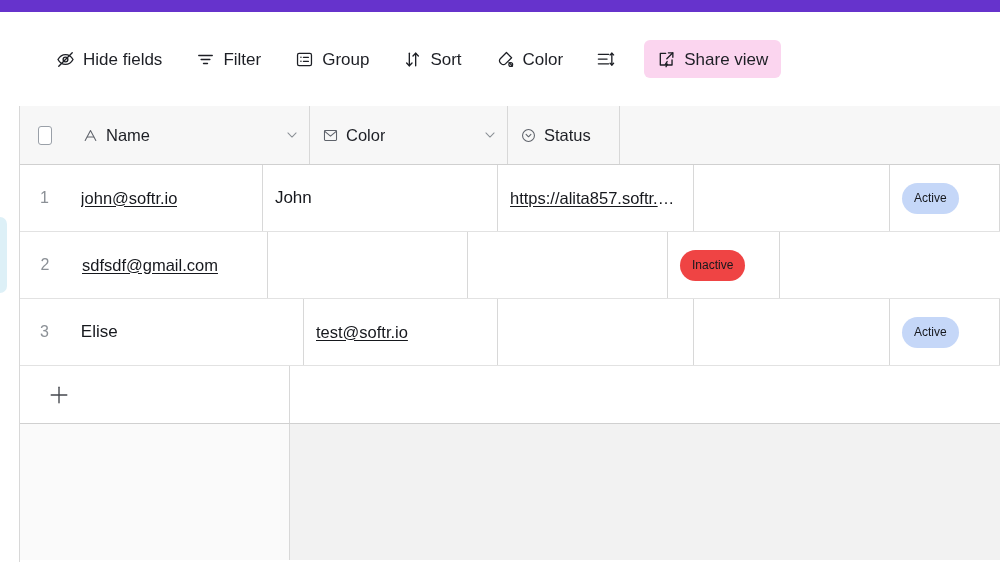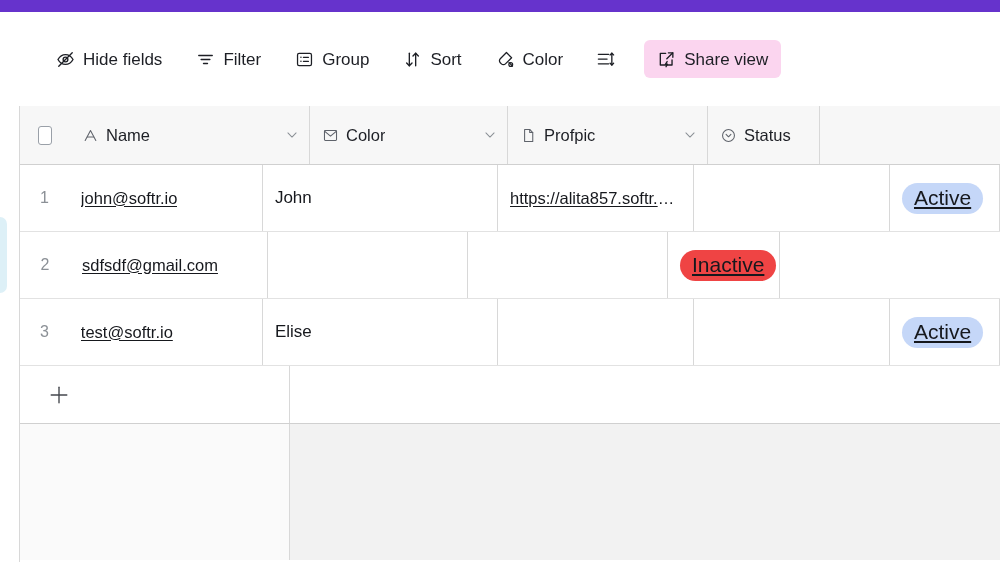--- a/index.html
+++ b/index.html
@@ -123,23 +123,22 @@
     text-underline-offset: 2px;
     white-space: nowrap;
     overflow: hidden; text-overflow: ellipsis;
     display: block; max-width: 100%;
     cursor: pointer;
   }
   .badge {
     display: inline-flex; align-items: center;
     height: 31px; padding: 0 12px;
     border-radius: 16px;
-    font-size: 21px; color: #16181d;
+    font-size: 12px; color: #16181d;
     white-space: nowrap;
-    text-decoration: underline;
   }
 
   .addrow {
     display: flex; height: 58px;
     background: #fff;
     border-bottom: 1px solid #d0d0d0;
   }
   .addrow .plus-cell {
     width: 270px; height: 57px;
     display: flex; align-items: center;
@@ -297,34 +296,20 @@
         </span>
         <span class="hname">Color</span>
         <span class="chev">
           <svg viewBox="0 0 24 24" width="14" height="14" fill="none" stroke="#8b9096" stroke-width="1.8" stroke-linecap="round" stroke-linejoin="round">
             <polyline points="5,8.5 12,15.5 19,8.5"></polyline>
           </svg>
         </span>
       </div>
 
 
-      <div class="hcell" style="width:200px">
-        <span class="ftype">
-          <svg viewBox="0 0 24 24" width="17" height="17" fill="none" stroke="#5f636b" stroke-width="1.5" stroke-linecap="round" stroke-linejoin="round">
-            <path d="M6.5 3.5h7.2l4.3 4.3V20.5H6.5z"></path>
-            <polyline points="13.7,3.5 13.7,7.8 18,7.8"></polyline>
-          </svg>
-        </span>
-        <span class="hname">Profpic</span>
-        <span class="chev">
-          <svg viewBox="0 0 24 24" width="14" height="14" fill="none" stroke="#8b9096" stroke-width="1.8" stroke-linecap="round" stroke-linejoin="round">
-            <polyline points="5,8.5 12,15.5 19,8.5"></polyline>
-          </svg>
-        </span>
-      </div>
 
       <div class="hcell" style="width:112px">
         <span class="ftype">
           <svg viewBox="0 0 24 24" width="17" height="17" fill="none" stroke="#5f636b" stroke-width="1.5" stroke-linecap="round" stroke-linejoin="round">
             <circle cx="12" cy="12" r="8.4"></circle>
             <polyline points="8.6,10.4 12,13.8 15.4,10.4"></polyline>
           </svg>
         </span>
         <span class="hname">Status</span>
       </div>
@@ -363,25 +348,25 @@
         <div class="cell" style="width:200px">
           
         </div>
         <div class="cell" style="width:112px">
           <span class="badge" style="background: #ef4444;">Inactive</span>
         </div>
       </div>
 
       <div class="row">
         <div class="cell numcol">3</div>
+        <div class="cell" style="width:240px">
+          <span class="txt">Elise</span>
+        </div>
         <div class="cell" style="width:198px">
           <span class="link">test@softr.io</span>
-        </div>
-        <div class="cell" style="width:240px">
-          <span class="txt">Elise</span>
         </div>
         <div class="cell" style="width:200px">
           
         </div>
         <div class="cell" style="width:200px">
           
         </div>
         <div class="cell" style="width:112px">
           <span class="badge" style="background: rgb(197, 215, 248);">Active</span>
         </div>

